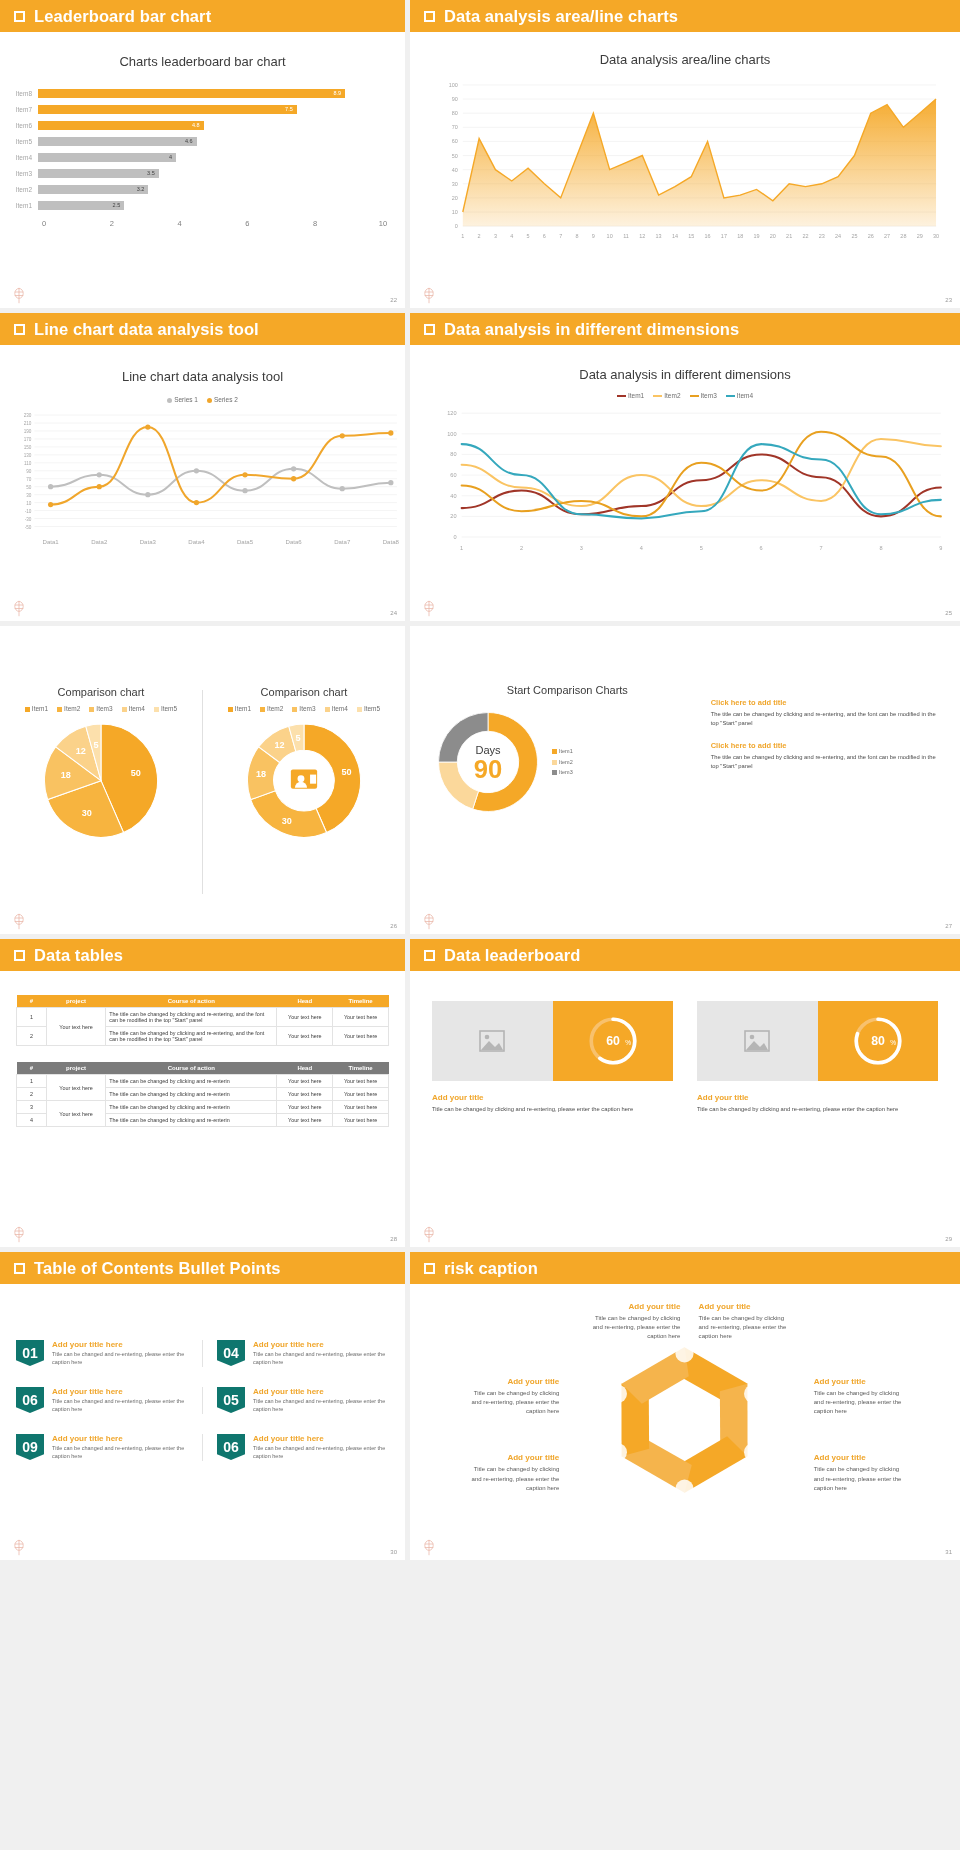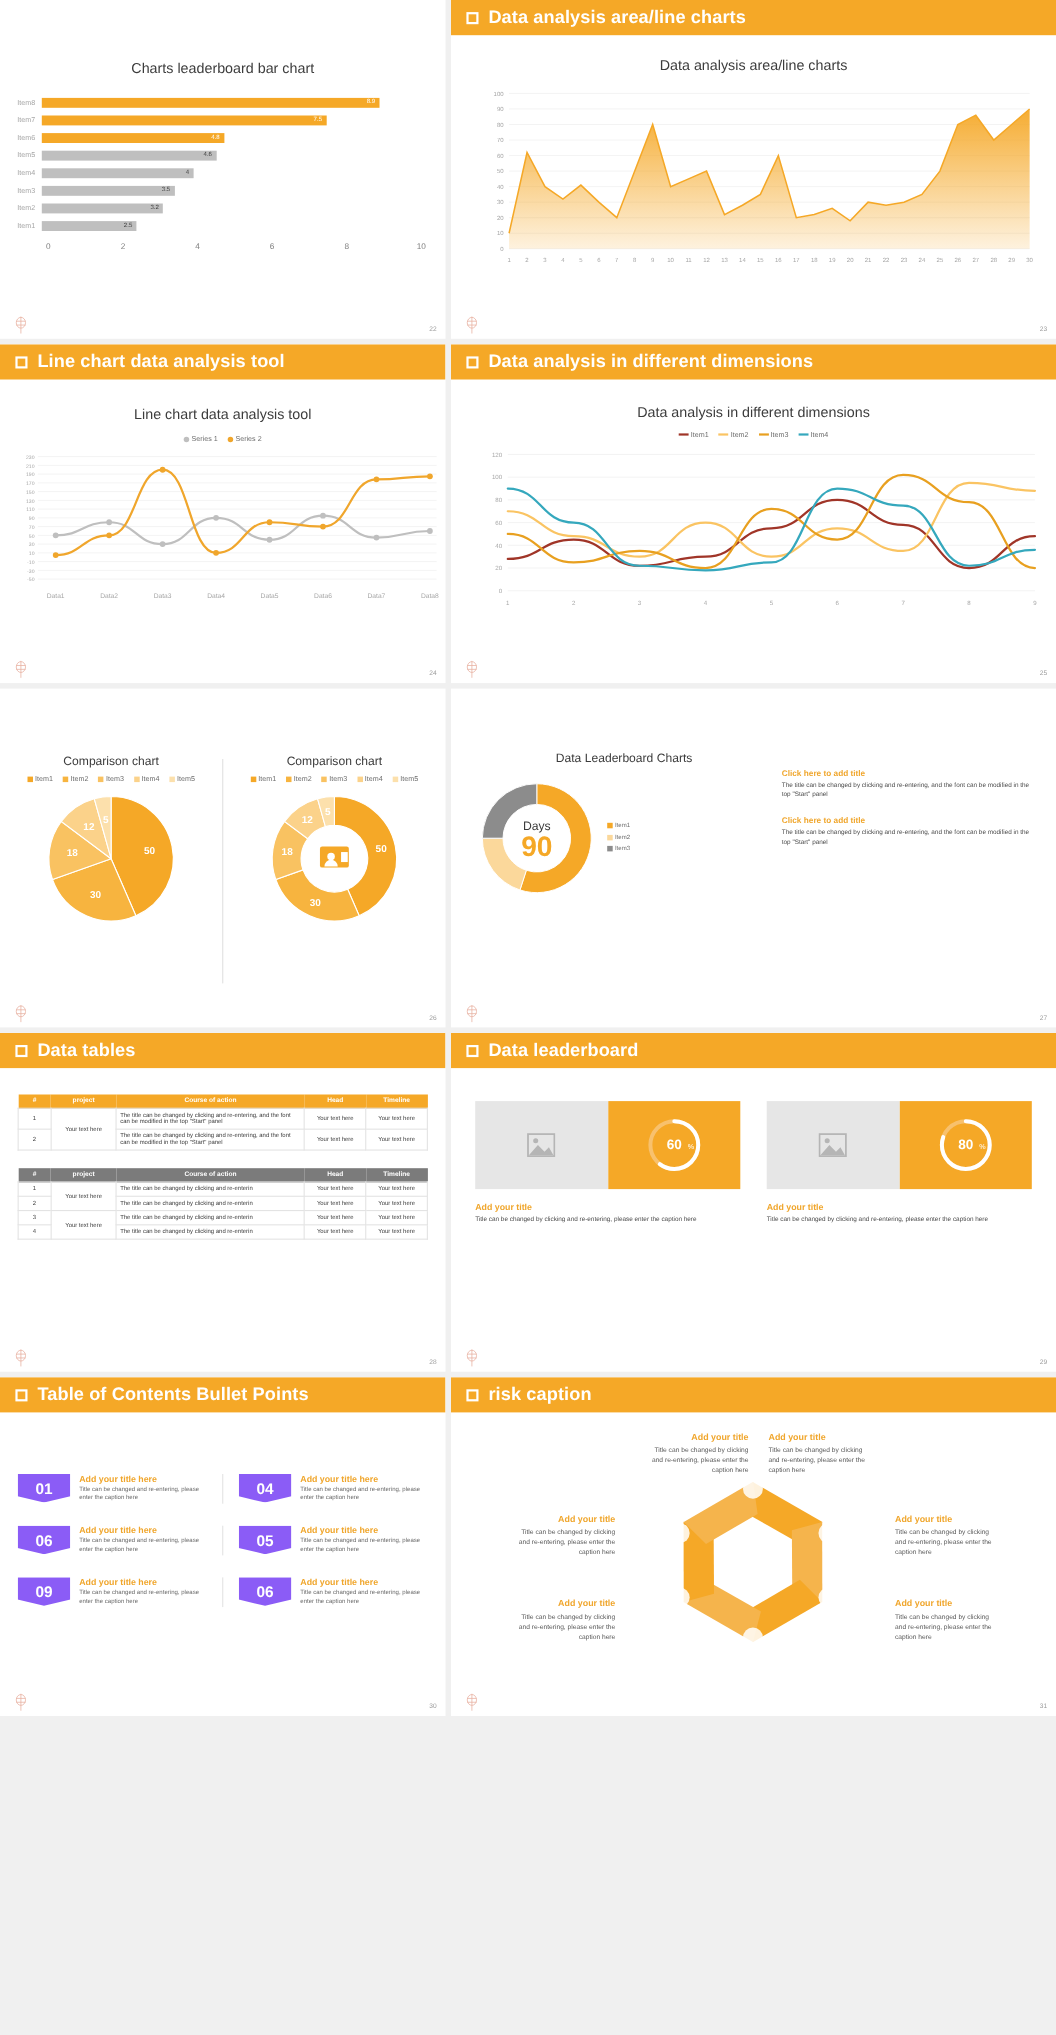--- a/index.html
+++ b/index.html
@@ -32,37 +32,41 @@
 
   
   table { border-collapse:collapse; width:100%; font-size:5.4px; }
   th { color:#fff; font-weight:bold; padding:3px 2px; text-align:center; font-size:6px; }
   td { border:1px solid #e3e3e3; padding:3px 3px; color:#3c3c3c; vertical-align:middle; }
   .th-or th { background:#f5a827; }
   .th-gy th { background:#7b7b7b; }
 
   
   .tocitem { display:flex; gap:8px; align-items:flex-start; }
-  .badge { width:48px; height:26px; background:#8b5cf6; color:#fff; font-size:14px; font-weight:bold;
+  .badge { width:28px; height:26px; background:#0f766e; color:#fff; font-size:14px; font-weight:bold;
            display:flex; align-items:center; justify-content:center;
            clip-path:polygon(0 0,100% 0,100% 78%,50% 100%,0 78%); flex:none; }
   .toct { color:#f0a62c; font-size:8px; font-weight:bold; margin-bottom:2px; }
   .tocd { color:#6b6b6b; font-size:5.5px; line-height:1.45; }
 
   .sect-title { color:#f0a62c; font-size:7.5px; font-weight:bold; margin-bottom:3px;}
   .sect-desc { color:#4b4b4b; font-size:5.8px; line-height:1.5; }
   .ph-box { background:#e6e6e6; }
   .or-box { background:#f5a827; }
 </style>
 </head>
 <body>
 
 <div class="grid">
 
   <div class="slide">
+    <div class="bar">
+      <span class="sq"></span>
+      <h2>Leaderboard bar chart</h2>
+    </div>
     <div class="body">
       <div class="ctitle" style="margin-top:22px">Charts leaderboard bar chart</div>
       <div id="barchart" style="margin-top:16px;padding:0 22px 0 0">
           <div class="bcrow">
             <div class="bclab">Item8</div>
             <div style="flex: 1 1 0%; position: relative;">
               <div class="bcbar" style="width: 89%; background: rgb(245, 168, 39);">
                 <span class="bcval" style="color: rgb(255, 255, 255);">8.9</span>
               </div>
             </div>
@@ -411,21 +415,21 @@
       <line x1="10" y1="1" x2="10" y2="23" stroke="#e8b0a0" stroke-width="1"></line>
       <line x1="4" y1="7" x2="16" y2="7" stroke="#e8b0a0" stroke-width="1"></line>
       <line x1="4" y1="12" x2="16" y2="12" stroke="#e8b0a0" stroke-width="1"></line>
     </svg>
     <div class="pgnum">26</div>
   </div>
 
   <div class="slide">
     <div class="body" style="display:flex;padding:26px 20px 0 14px">
       <div style="flex:1.25">
-        <div class="ctitle" style="font-size:11px;text-align:center">Data Leaderboard Charts</div>
+        <div class="ctitle" style="font-size:11px;text-align:center">Start Comparison Charts</div>
         <div style="display:flex;align-items:center;margin-top:2px">
           <svg id="qdonut" viewBox="0 0 150 150" style="width:128px;height:128px">
               <path d="M75,17 A58,58 0 1 1 57.07701432625303,130.1612779451189 L63.87538820250188,109.23803458662553 A36,36 0 1 0 75,39 Z" fill="#f5a827" stroke="#fff" stroke-width="1"></path>
               <path d="M57.07701432625303,130.1612779451189 A58,58 0 0 1 17,74.99999999999999 L39,74.99999999999999 A36,36 0 0 0 63.87538820250188,109.23803458662553 Z" fill="#fbd89b" stroke="#fff" stroke-width="1"></path>
               <path d="M17,74.99999999999999 A58,58 0 0 1 74.99999999999999,17 L75,39 A36,36 0 0 0 39,74.99999999999999 Z" fill="#8c8c8c" stroke="#fff" stroke-width="1"></path>
               <text x="75" y="66" text-anchor="middle" fill="#3c3c3c" style="font-size:13px">Days</text>
               <text x="75" y="94" text-anchor="middle" fill="#f5a827" style="font-size:30px;font-weight:bold">90</text>
             </svg>
           <div class="lg" id="q-legend" style="display:block;font-size:5.5px;line-height:1.9">
               <div><i style="background:#f5a827"></i>Item1</div>

